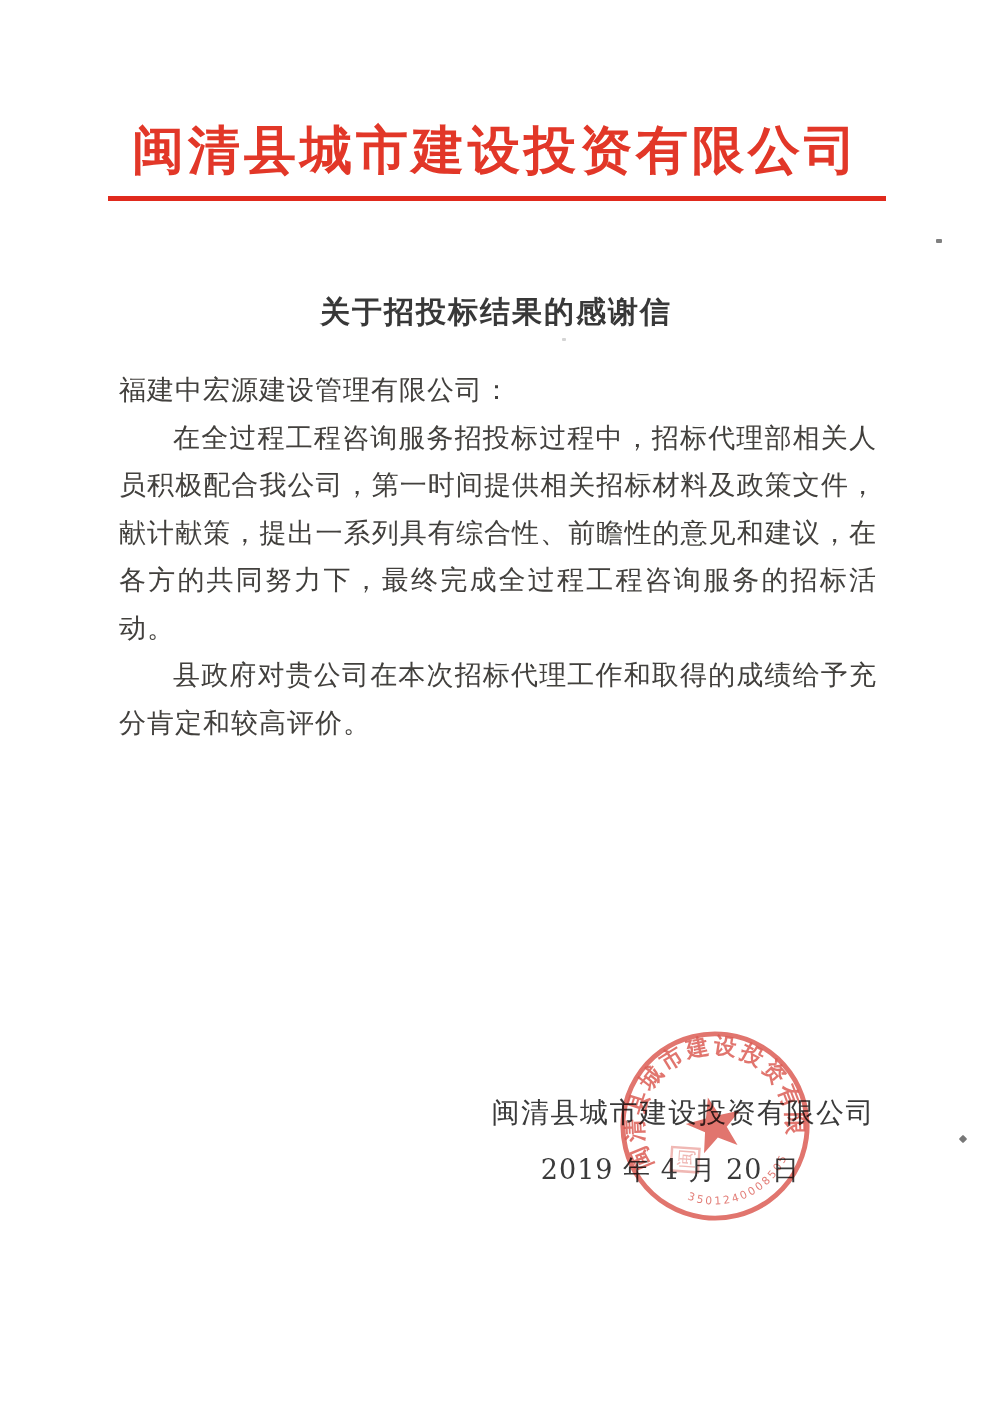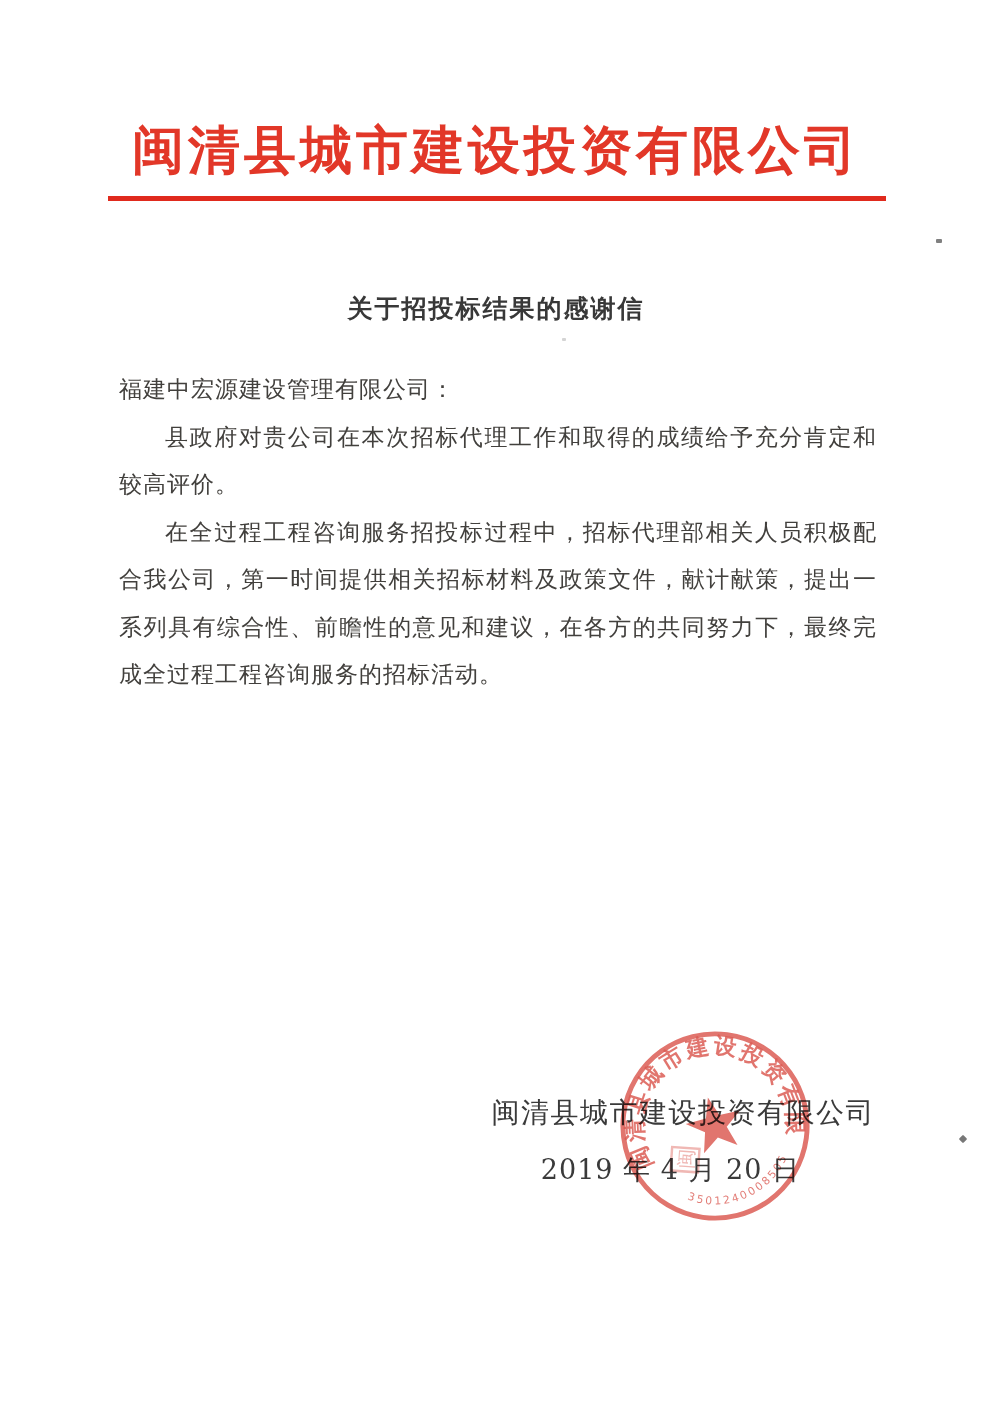--- a/index.html
+++ b/index.html
@@ -21,29 +21,29 @@
     font-family:"DejaVu Serif","Liberation Serif",serif;
   }
   .red-rule{
     position:absolute;top:196px;left:108px;width:778px;height:5px;
     background:#e02a1d;
   }
   
   .doc-title{
     position:absolute;top:292px;left:0;width:100%;
     text-align:center;
-    font-size:25px;font-weight:600;
+    font-size:30px;font-weight:600;
     letter-spacing:2px;
     color:#383838;
     font-family:"DejaVu Sans","Liberation Sans",sans-serif;
   }
   
   .body-text{
     position:absolute;top:366px;left:119px;width:758px;
-    font-size:23px;line-height:47.5px;
+    font-size:27px;line-height:47.5px;
     letter-spacing:1px;
     color:#42403d;
     text-align:justify;
   }
   .body-text p{margin:0;text-indent:2em;}
   .body-text .recipient{text-indent:0;}
   
   .sign-company{
     position:absolute;top:1094px;right:117px;
     font-size:28px;letter-spacing:1.5px;color:#3a3a3a;
@@ -71,22 +71,22 @@
 <div class="page">
 
   <div class="letterhead">闽清县城市建设投资有限公司</div>
 
   <div class="red-rule"></div>
 
   <div class="doc-title">关于招投标结果的感谢信</div>
 
   <div class="body-text">
     <p class="recipient">福建中宏源建设管理有限公司：</p>
+    <p>在全过程工程咨询服务招投标过程中，招标代理部相关人员积极配合我公司，第一时间提供相关招标材料及政策文件，献计献策，提出一系列具有综合性、前瞻性的意见和建议，在各方的共同努力下，最终完成全过程工程咨询服务的招标活动。</p>
     <p>县政府对贵公司在本次招标代理工作和取得的成绩给予充分肯定和较高评价。</p>
-    <p>在全过程工程咨询服务招投标过程中，招标代理部相关人员积极配合我公司，第一时间提供相关招标材料及政策文件，献计献策，提出一系列具有综合性、前瞻性的意见和建议，在各方的共同努力下，最终完成全过程工程咨询服务的招标活动。</p>
   </div>
 
   <div class="sign-company">闽清县城市建设投资有限公司</div>
 
   <div class="sign-date">2019 年 4 月 20 日</div>
 
   <svg class="seal" viewBox="0 0 200 200" xmlns="http://www.w3.org/2000/svg">
     <defs>
       <path id="sealArcTop" d="M 30.5 125.3 A 74 74 0 1 1 169.5 125.3" fill="none"></path>
       <path id="sealArcBottom" d="M 34.5 145.9 A 80 80 0 0 0 165.5 145.9" fill="none"></path>

